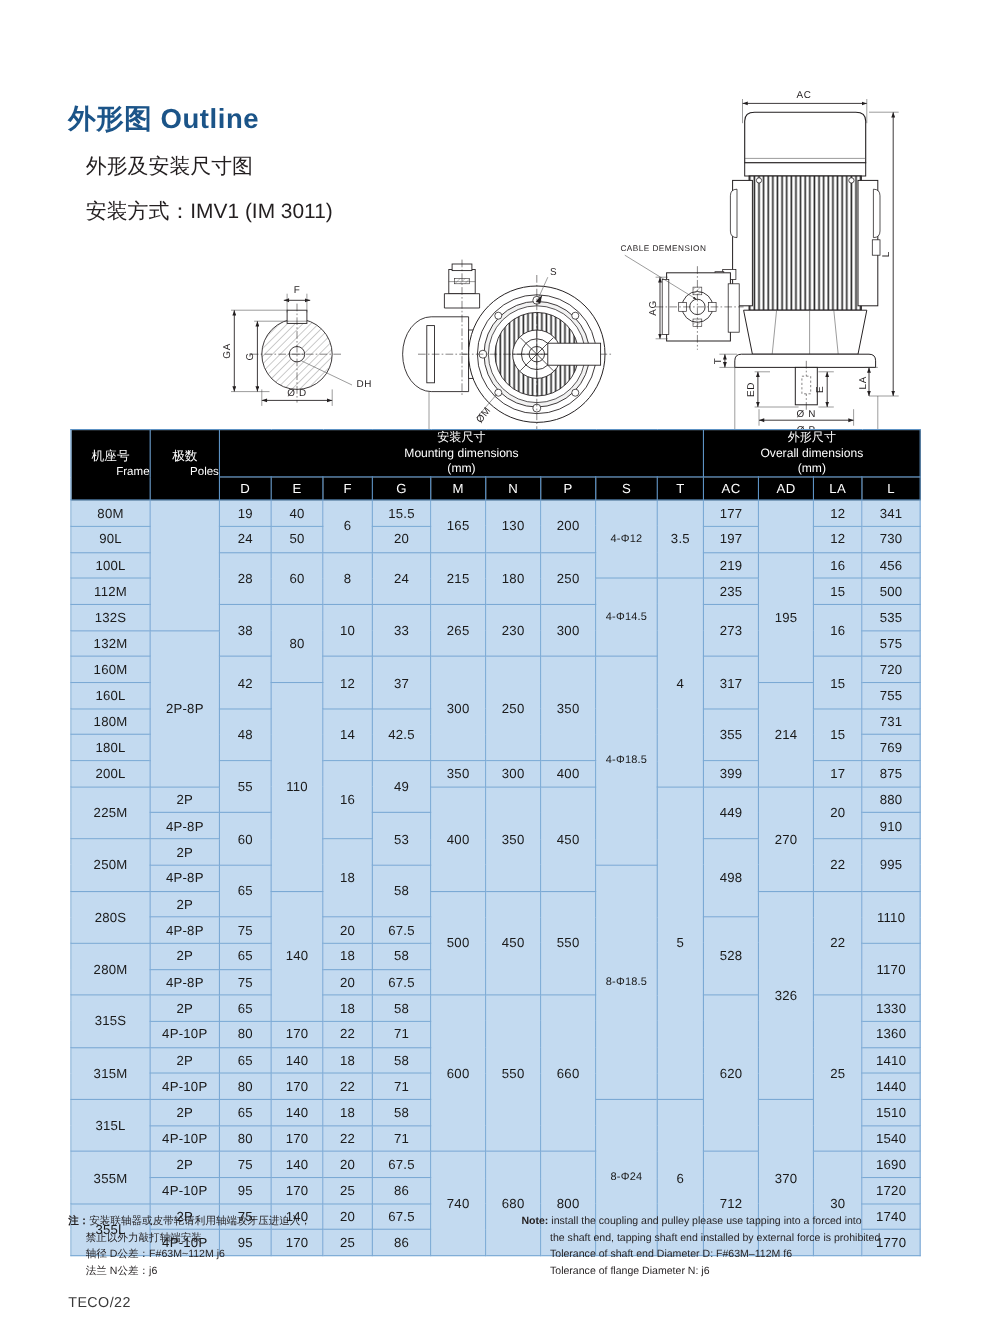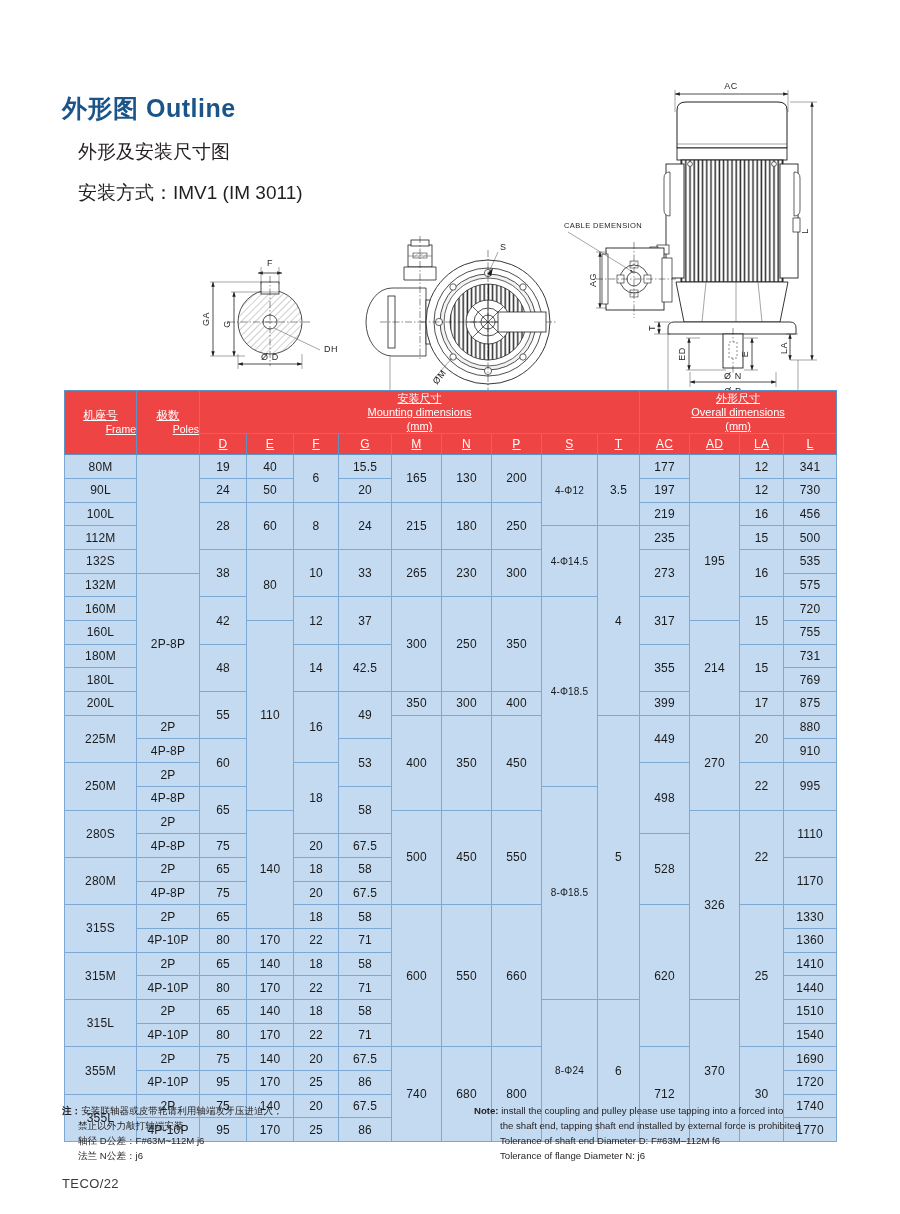--- a/index.html
+++ b/index.html
@@ -53,24 +53,23 @@
   #spec-table col.c-ac { width:50px; }
   #spec-table col.c-ad { width:50px; }
   #spec-table col.c-la { width:44px; }
   #spec-table col.c-l  { width:53px; }
 
   #spec-table th, #spec-table td {
     text-align:center; vertical-align:middle;
     padding:0; margin:0;
   }
   thead th {
-    background:#ef4444; color:#ffffff;
+    background:#000000; color:#ffffff;
     border:1px solid #5d92c4;
     font-weight:normal;
-    text-decoration:underline;
   }
   thead th.grp {
     font-size:11px; line-height:1.28; padding:5px 2px 6px 2px;
   }
   thead th.sidehdr {
     font-size:11.5px; line-height:1.3;
   }
   thead th.sub { height:21px; font-size:12px; letter-spacing:.3px; }
   .cn { font-size:11.5px; }
   .en { font-size:10.5px;text-align:right; }

